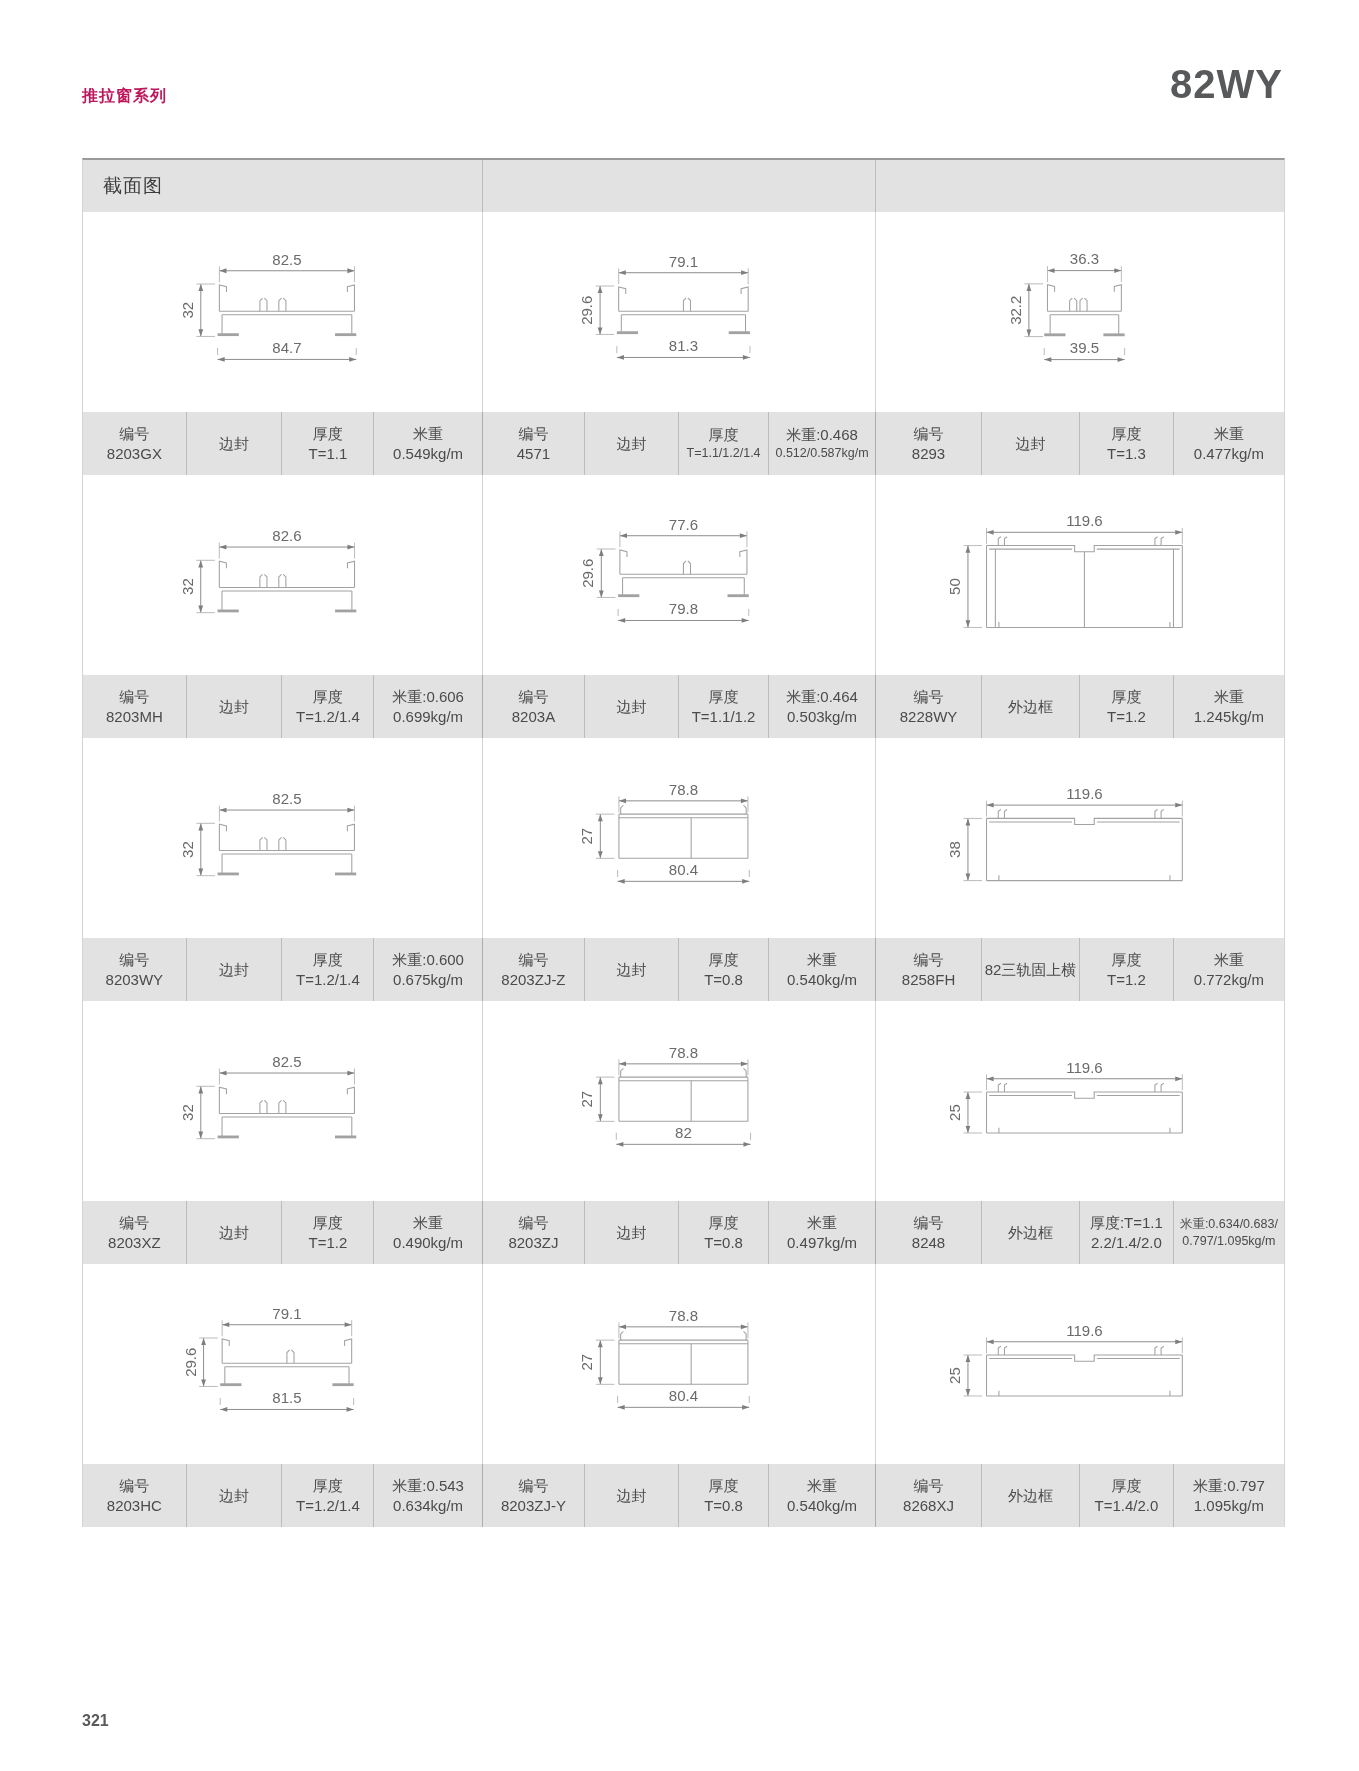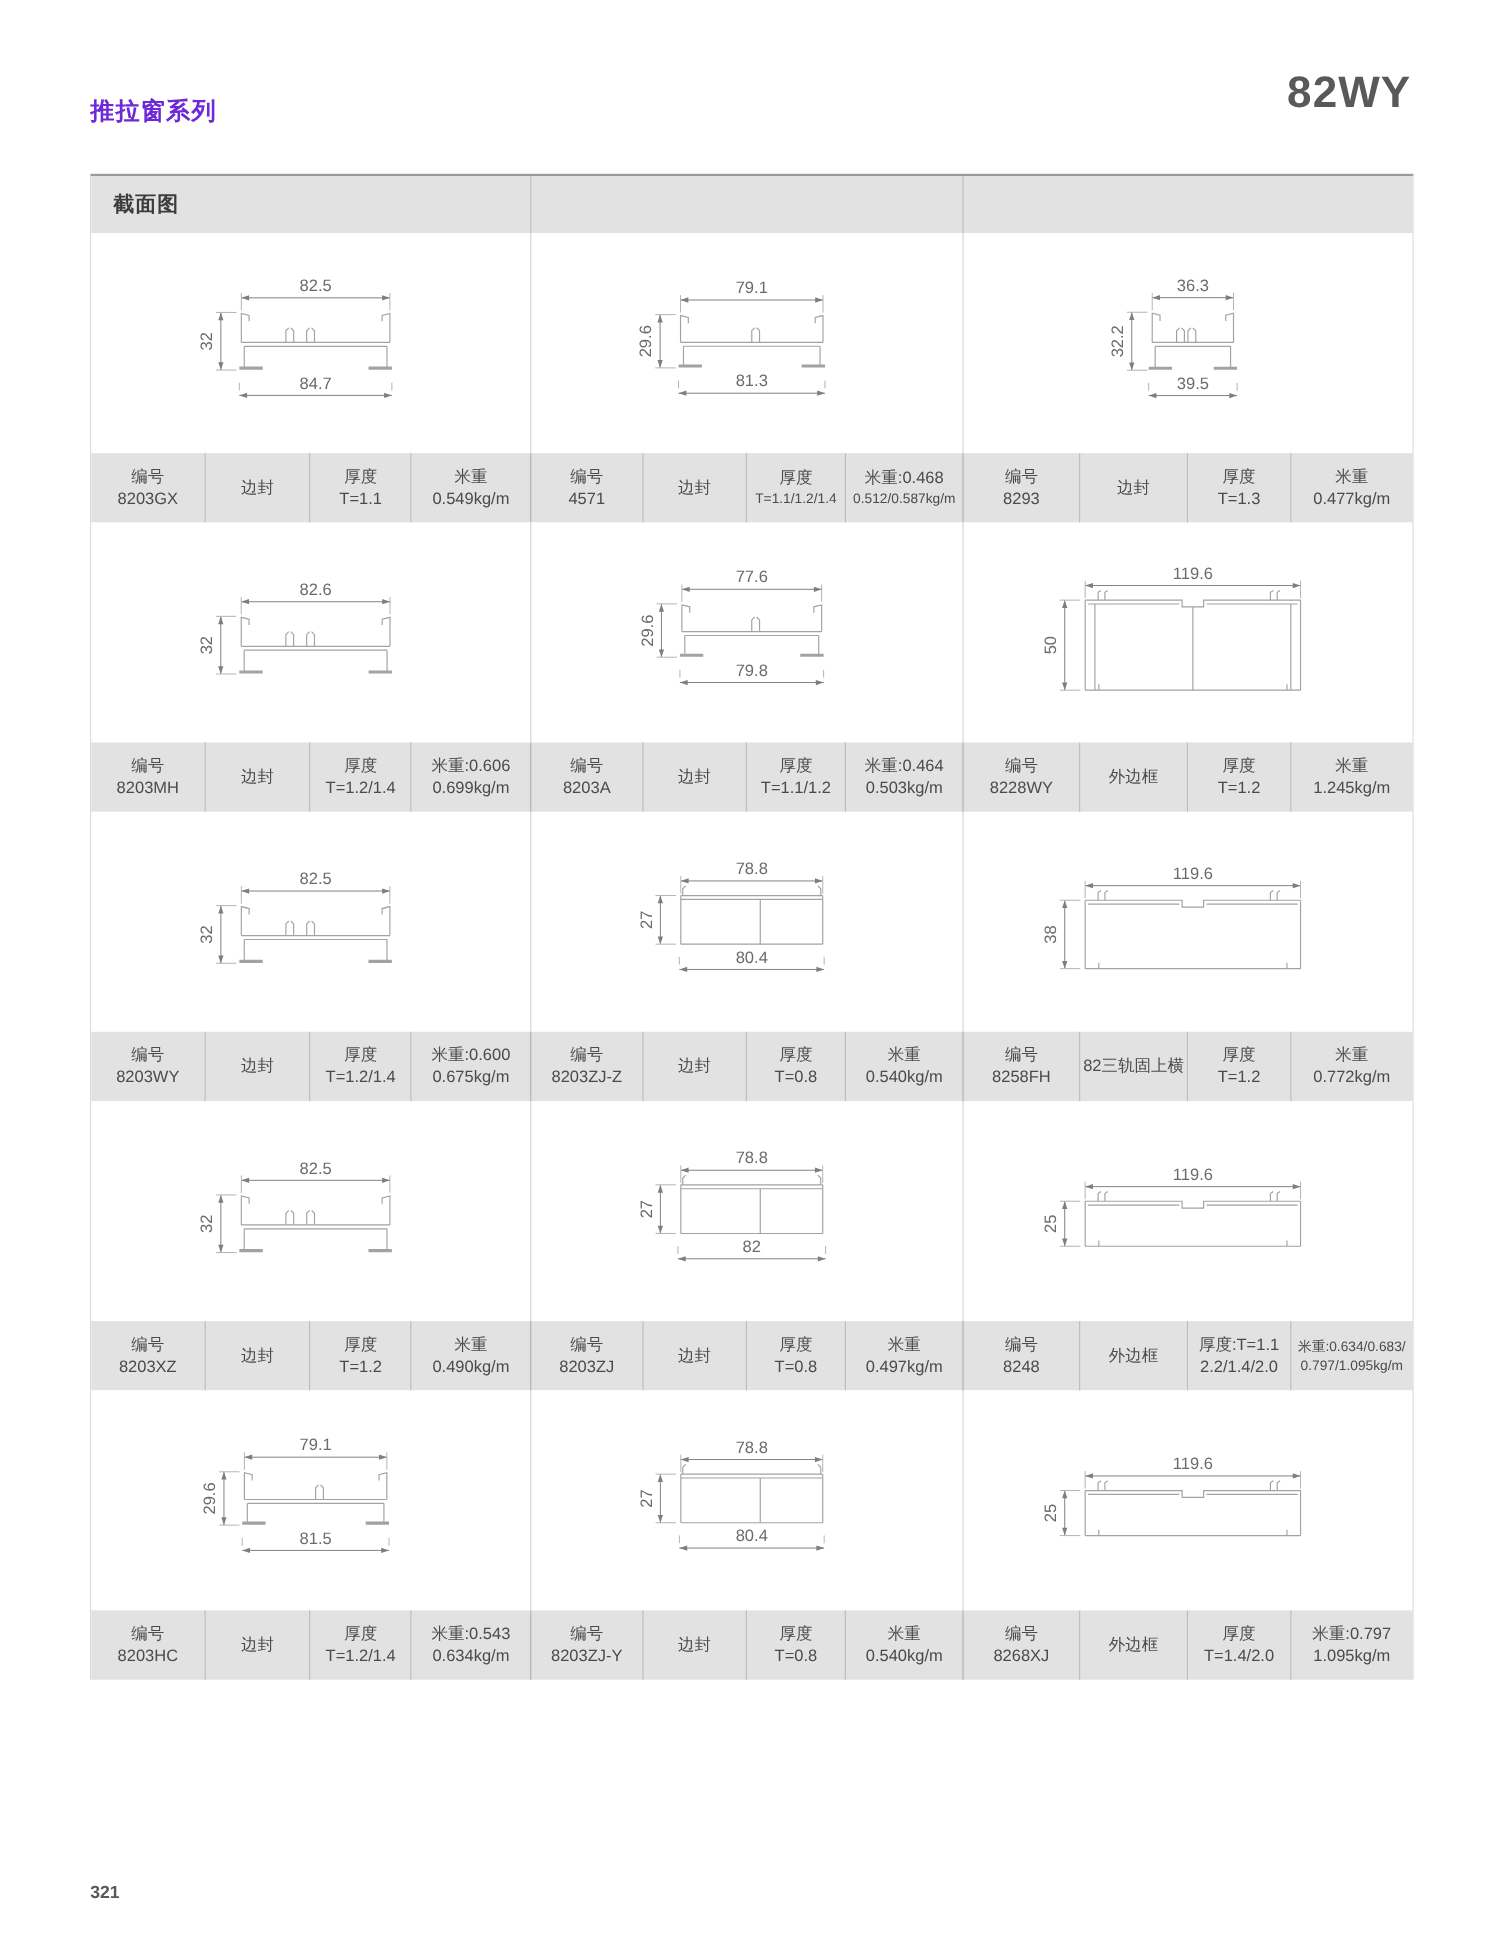--- a/index.html
+++ b/index.html
@@ -1,24 +1,24 @@
 <!DOCTYPE html>
 <html><head>
 <meta charset="utf-8">
 <style>
   html,body{margin:0;padding:0;background:#ffffff;}
   body{width:1359px;height:1771px;position:relative;font-family:"Liberation Sans",sans-serif;overflow:hidden;}
   .page-header{position:absolute;left:82px;top:62px;width:1201px;display:flex;justify-content:space-between;align-items:flex-start;}
-  .series-title{font-size:22px;font-weight:bold;color:#6d28d9;padding-top:24px;letter-spacing:1px;}
+  .series-title{font-size:16px;font-weight:bold;color:#be185d;padding-top:24px;letter-spacing:1px;}
   .model-code{font-size:40px;font-weight:bold;color:#58595b;letter-spacing:1px;font-family:"Liberation Sans",sans-serif;}
   .catalog-table{position:absolute;left:82px;top:158px;width:1201px;border-top:2px solid #9a9a9a;border-left:1px solid #d4d4d4;border-right:1px solid #d4d4d4;}
   .thead{display:grid;grid-template-columns:400px 393px 408px;height:52px;background:#e2e2e2;}
   .th{border-right:1px solid #bcbcbc;display:flex;align-items:center;padding-left:20px;box-sizing:border-box;}
   .th:last-child{border-right:none;}
-  .th span{font-size:19px;color:#3c3c3c;letter-spacing:1px;font-weight:bold;}
+  .th span{font-size:19px;color:#3c3c3c;letter-spacing:1px;}
   .drow{display:grid;grid-template-columns:400px 393px 408px;height:200px;background:#ffffff;}
   .dcell{border-right:1px solid #d4d4d4;position:relative;box-sizing:border-box;}
   .dcell:last-child{border-right:none;}
   .dcell svg{position:absolute;left:0;top:0;width:100%;height:100%;}
   .irow{display:grid;grid-template-columns:400px 393px 408px;height:63px;background:#e2e2e2;}
   .igroup{display:grid;grid-template-columns:26% 24% 23% 27%;border-right:1px solid #adadad;box-sizing:border-box;}
   .igroup:last-child{border-right:none;}
   .icell{border-right:1px solid #bcbcbc;display:flex;flex-direction:column;align-items:center;justify-content:center;box-sizing:border-box;overflow:hidden;}
   .igroup .icell:last-child{border-right:none;}
   .icell .line{font-size:15px;color:#4b4b4b;line-height:1.32;white-space:nowrap;text-align:center;}

